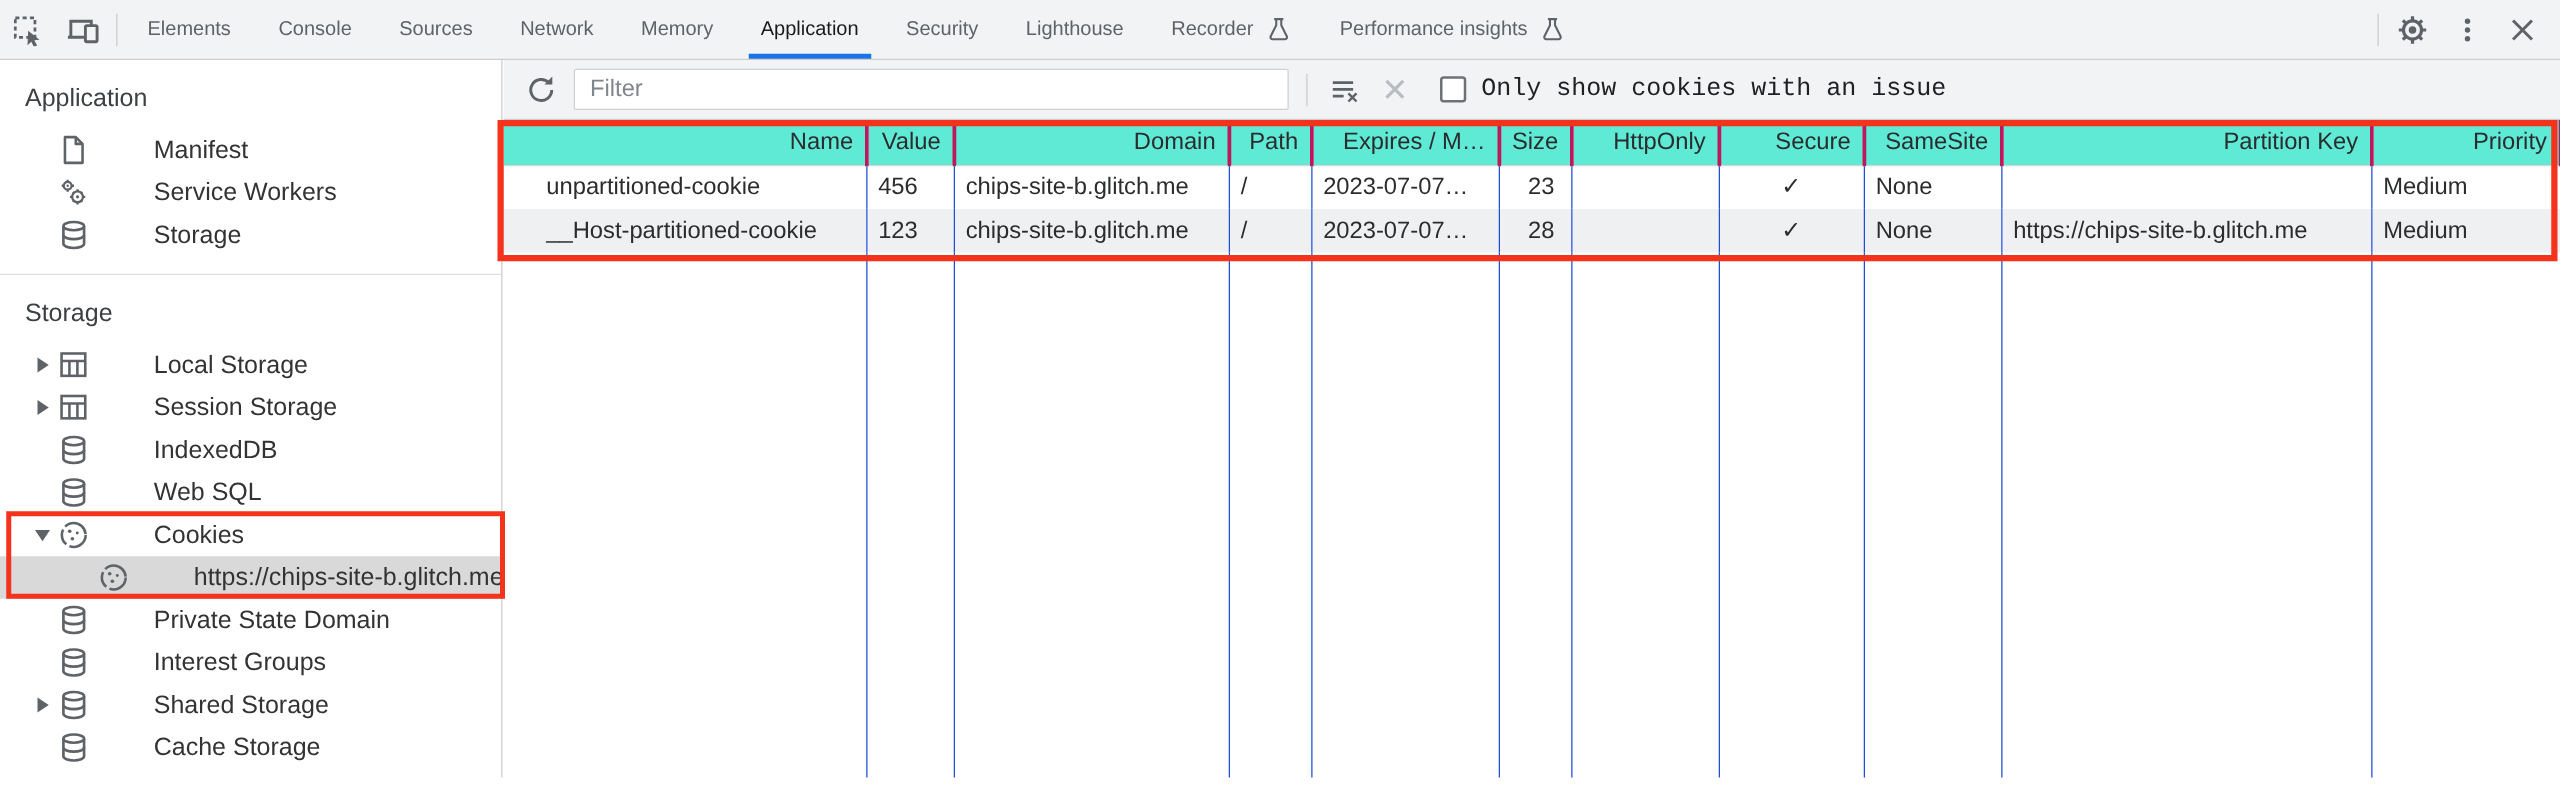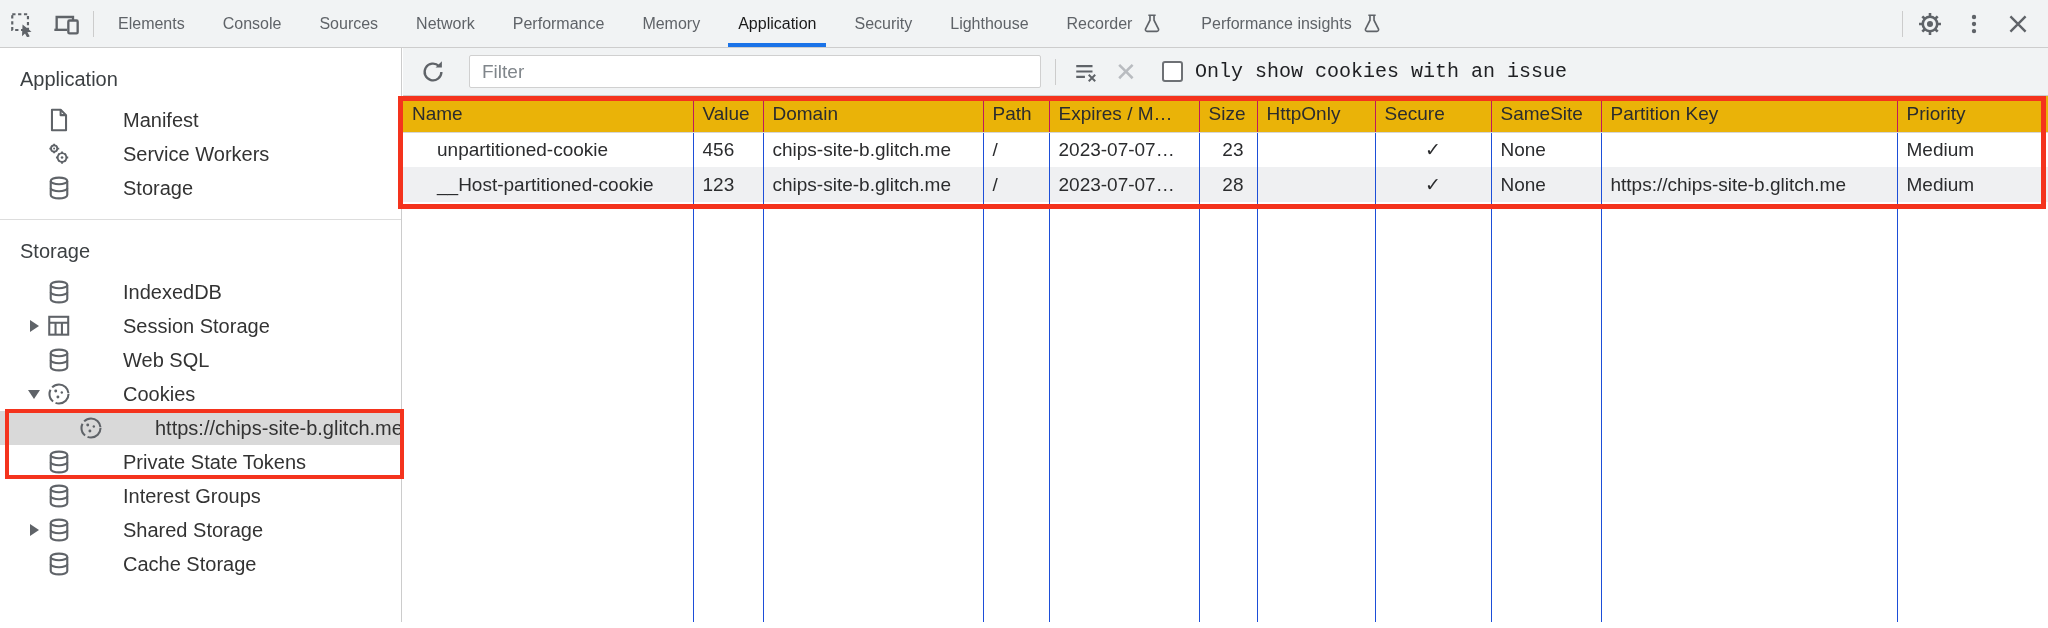--- a/index.html
+++ b/index.html
@@ -33,33 +33,33 @@
   .arrow-r { width:0; height:0; border-left:9px solid #5f6368; border-top:6px solid transparent; border-bottom:6px solid transparent; }
   .arrow-d { width:0; height:0; border-top:9px solid #5f6368; border-left:6px solid transparent; border-right:6px solid transparent; }
   .tree-icon { width:26px; height:26px; flex:0 0 26px; margin-left:4px; margin-right:10px; }
   .tree-label { white-space:nowrap; overflow:hidden;margin-left:41px; }
 
   
   .main { position:absolute; left:403px; top:0; width:1645px; height:574px; }
   .cookies-toolbar { height:48px; background:var(--toolbar-bg,#f1f3f4); border-bottom:1px solid #ccc;
                      display:flex; align-items:center; padding:0 10px; }
   .tool-btn { width:40px; height:40px; border:none; background:none; display:flex; align-items:center; justify-content:center; }
-  .filter-input { width:572px; height:33px; margin-left:16px; border:1px solid #d0d0d0; border-radius:2px;
+  .filter-input { width:572px; height:33px; margin-left:6px; border:1px solid #d0d0d0; border-radius:2px;
                   background:#fff; font-size:19px; padding:4px 12px; color:#14532d; font-family:inherit; }
   .filter-input::placeholder { color:#80868b; }
   .toolbar-div { width:1px; height:26px; background:#ccc; margin:0 10px 0 14px; }
   .x-disabled { color:#b9bcc0; font-size:26px; line-height:1; }
   .issue-check { appearance:none; -webkit-appearance:none; width:21px; height:21px; border:2px solid #6e7175;
                  border-radius:3px; background:#fff; margin:0 12px 0 16px; }
   .issue-label { font-size:20px; color:#202124; white-space:nowrap;font-family:Liberation Mono, monospace; }
 
   
   table.grid { border-collapse:collapse; table-layout:fixed; width:1645px; font-size:19px; color:#2b2c2e; }
-  .grid th { height:36px; font-weight:normal; text-align:left; padding:0 9px; background:#eab308;
-             border-right:1px solid #be185d; border-bottom:1px solid #d6d6d6; white-space:nowrap; overflow:hidden; }
+  .grid th { height:36px; font-weight:normal; text-align:right; padding:0 9px; background:#5eead4;
+             border-right:3px solid #be185d; border-bottom:1px solid #d6d6d6; white-space:nowrap; overflow:hidden; }
   .grid td { height:35px; padding:0 9px; border-right:1px solid #1d4ed8; white-space:nowrap; overflow:hidden; }
   .grid tr.odd td { background:#fff; }
   .grid tr.even td { background:var(--row-stripe,#eff0f2); }
   .grid td.name { padding-left:34px; }
   .grid td.num { text-align:right; padding-right:13px;margin-top:24px; }
   .grid td.center { text-align:center; }
   .grid tr.filler td { height:420px; background:#fff; }
 
   
   .annotation { position:absolute; border:5px solid var(--annotation,#f4331d); pointer-events:none; z-index:40; }
@@ -87,21 +87,20 @@
       </svg>
     </span>
   </button>
   <div class="vdiv"></div>
 
   <nav class="tabs">
     <div class="tab">Elements</div>
     <div class="tab">Console</div>
     <div class="tab">Sources</div>
     <div class="tab">Network</div>
-    <div class="tab">Performance</div>
     <div class="tab">Memory</div>
     <div class="tab selected">Application</div>
     <div class="tab">Security</div>
     <div class="tab">Lighthouse</div>
     <div class="tab">
       <span>Recorder</span>
       <span class="ico">
         <svg width="22" height="22" viewBox="0 0 24 24" fill="none" stroke="currentColor" stroke-width="1.8">
           <path d="M8 2.5 h8 M9.8 2.5 v5.4 L4.9 17.6 a1.8 1.8 0 0 0 1.7 2.4 h10.8 a1.8 1.8 0 0 0 1.7-2.4 L14.2 7.9 V2.5"></path>
         </svg>
@@ -188,44 +187,56 @@
             <path d="M4 11 c0 1.55 3.13 2.8 7 2.8 s7-1.25 7-2.8"></path>
           </svg>
         </span>
         <span class="tree-label">Storage</span>
       </div>
     </div>
 
     <div class="section">
       <div class="section-title">Storage</div>
 
-
-      <div class="tree-item">
-        <span class="exp"></span>
-        <span class="tree-icon ico">
-          <svg width="26" height="26" viewBox="0 0 22 22" fill="none" stroke="currentColor" stroke-width="1.8">
-            <ellipse cx="11" cy="5" rx="7" ry="2.8"></ellipse>
-            <path d="M4 5 v12 c0 1.55 3.13 2.8 7 2.8 s7-1.25 7-2.8 V5"></path>
-            <path d="M4 11 c0 1.55 3.13 2.8 7 2.8 s7-1.25 7-2.8"></path>
-          </svg>
-        </span>
-        <span class="tree-label">IndexedDB</span>
-      </div>
-
       <div class="tree-item">
         <span class="exp">
             <span class="arrow-r"></span>
           </span>
         <span class="tree-icon ico">
           <svg width="26" height="26" viewBox="0 0 24 24" fill="none" stroke="currentColor" stroke-width="1.9">
             <rect x="3" y="3.5" width="17.5" height="16.5"></rect>
               <path d="M3 9 h17.5 M8.8 9 v11 M14.7 9 v11"></path>
           </svg>
         </span>
+        <span class="tree-label">Local Storage</span>
+      </div>
+
+      <div class="tree-item">
+        <span class="exp">
+            <span class="arrow-r"></span>
+          </span>
+        <span class="tree-icon ico">
+          <svg width="26" height="26" viewBox="0 0 24 24" fill="none" stroke="currentColor" stroke-width="1.9">
+            <rect x="3" y="3.5" width="17.5" height="16.5"></rect>
+              <path d="M3 9 h17.5 M8.8 9 v11 M14.7 9 v11"></path>
+          </svg>
+        </span>
         <span class="tree-label">Session Storage</span>
+      </div>
+
+      <div class="tree-item">
+        <span class="exp"></span>
+        <span class="tree-icon ico">
+          <svg width="26" height="26" viewBox="0 0 22 22" fill="none" stroke="currentColor" stroke-width="1.8">
+            <ellipse cx="11" cy="5" rx="7" ry="2.8"></ellipse>
+            <path d="M4 5 v12 c0 1.55 3.13 2.8 7 2.8 s7-1.25 7-2.8 V5"></path>
+            <path d="M4 11 c0 1.55 3.13 2.8 7 2.8 s7-1.25 7-2.8"></path>
+          </svg>
+        </span>
+        <span class="tree-label">IndexedDB</span>
       </div>
 
       <div class="tree-item">
         <span class="exp"></span>
         <span class="tree-icon ico">
           <svg width="26" height="26" viewBox="0 0 22 22" fill="none" stroke="currentColor" stroke-width="1.8">
             <ellipse cx="11" cy="5" rx="7" ry="2.8"></ellipse>
             <path d="M4 5 v12 c0 1.55 3.13 2.8 7 2.8 s7-1.25 7-2.8 V5"></path>
             <path d="M4 11 c0 1.55 3.13 2.8 7 2.8 s7-1.25 7-2.8"></path>
           </svg>
@@ -263,21 +274,21 @@
 
       <div class="tree-item">
         <span class="exp"></span>
         <span class="tree-icon ico">
           <svg width="26" height="26" viewBox="0 0 22 22" fill="none" stroke="currentColor" stroke-width="1.8">
             <ellipse cx="11" cy="5" rx="7" ry="2.8"></ellipse>
             <path d="M4 5 v12 c0 1.55 3.13 2.8 7 2.8 s7-1.25 7-2.8 V5"></path>
             <path d="M4 11 c0 1.55 3.13 2.8 7 2.8 s7-1.25 7-2.8"></path>
           </svg>
         </span>
-        <span class="tree-label">Private State Tokens</span>
+        <span class="tree-label">Private State Domain</span>
       </div>
 
       <div class="tree-item">
         <span class="exp"></span>
         <span class="tree-icon ico">
           <svg width="26" height="26" viewBox="0 0 22 22" fill="none" stroke="currentColor" stroke-width="1.8">
             <ellipse cx="11" cy="5" rx="7" ry="2.8"></ellipse>
             <path d="M4 5 v12 c0 1.55 3.13 2.8 7 2.8 s7-1.25 7-2.8 V5"></path>
             <path d="M4 11 c0 1.55 3.13 2.8 7 2.8 s7-1.25 7-2.8"></path>
           </svg>

